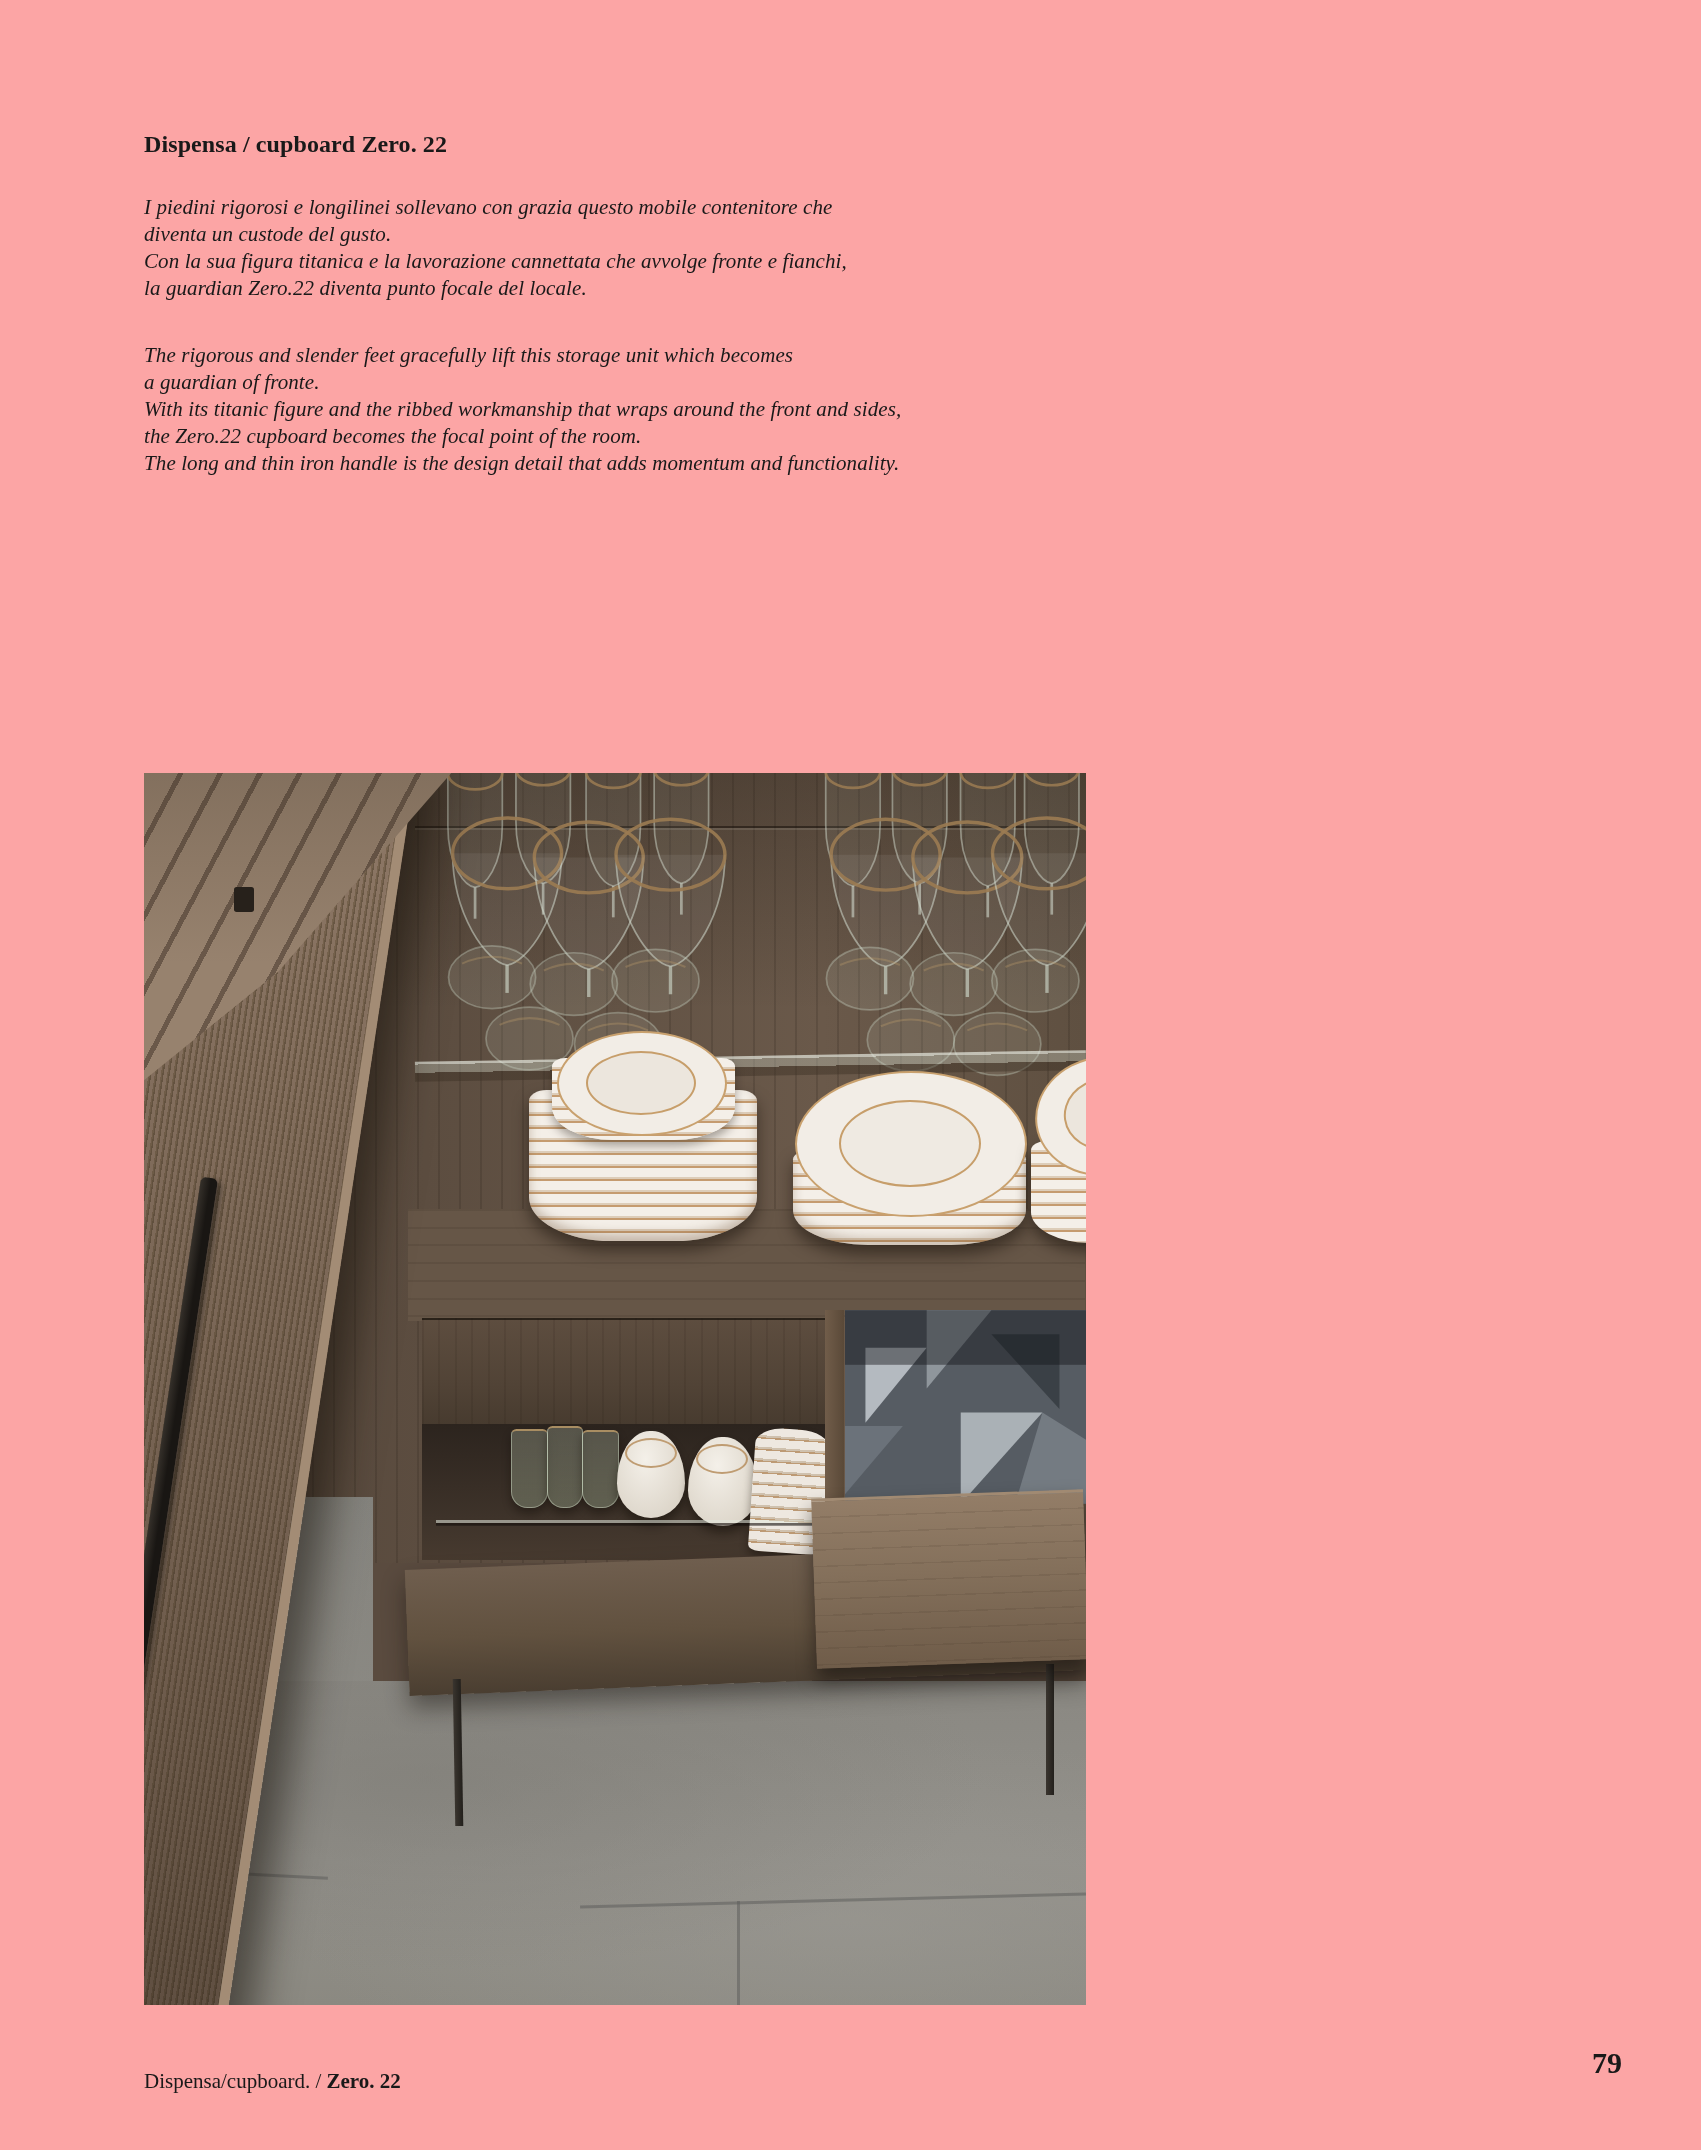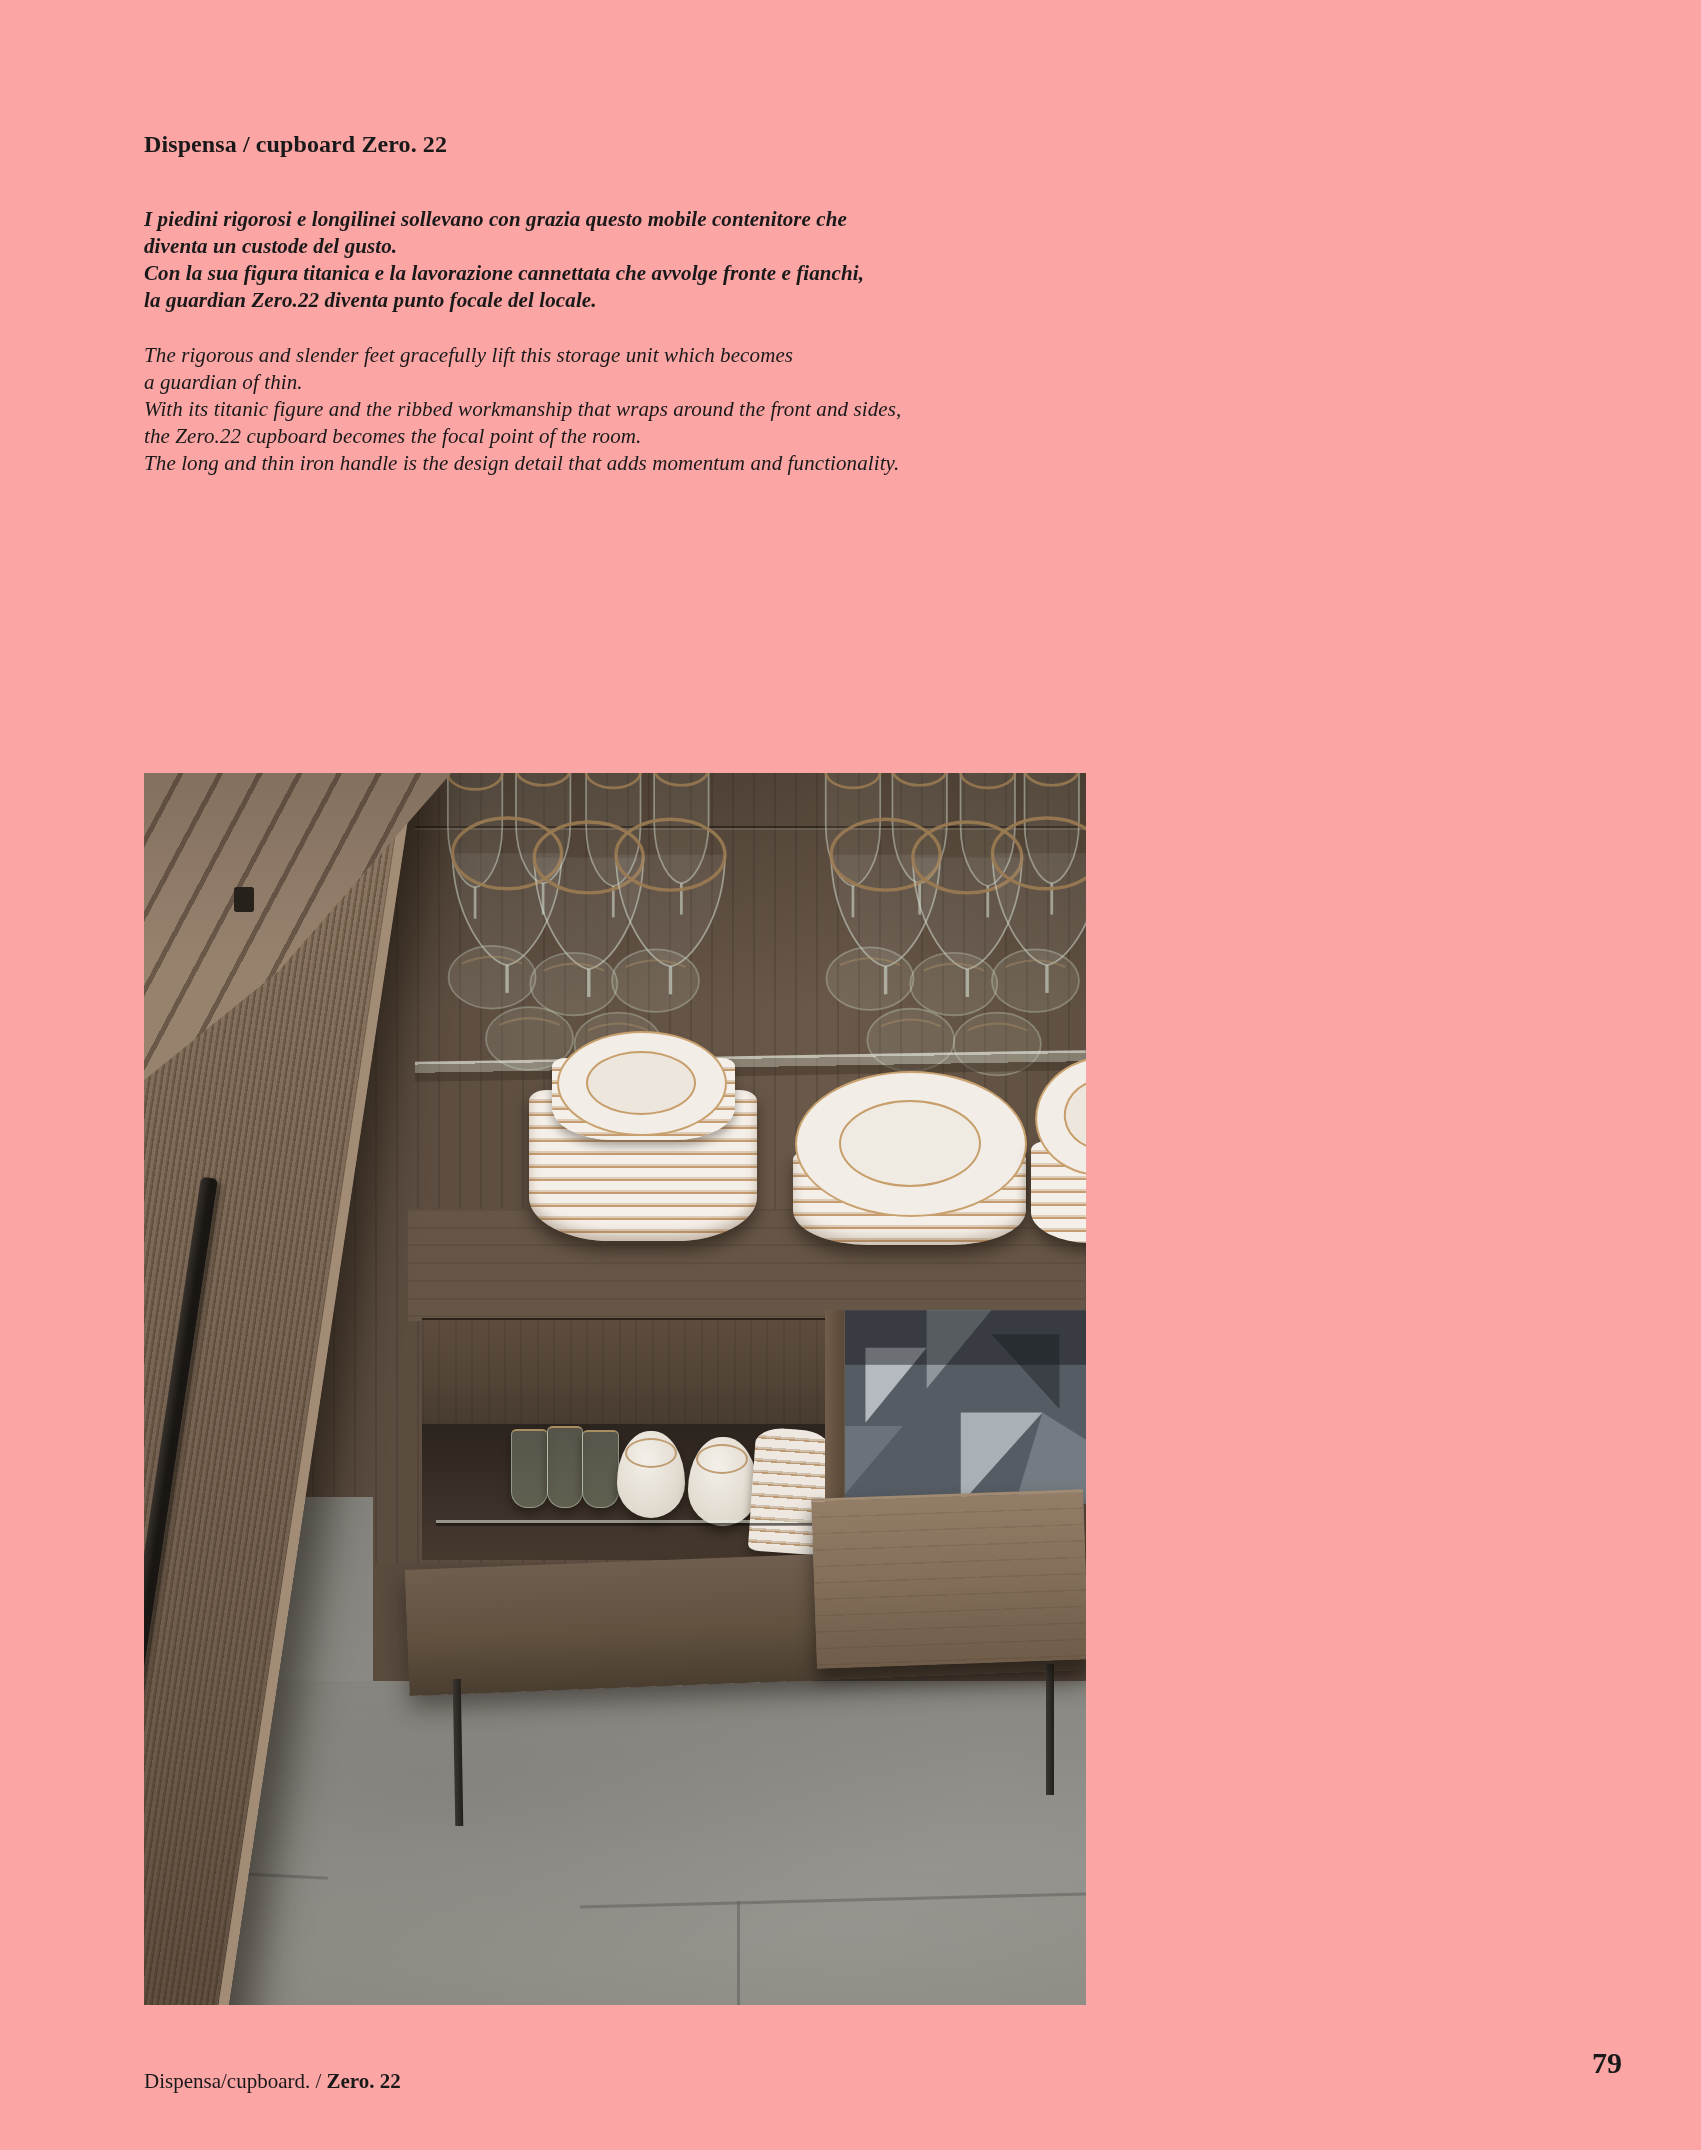--- a/index.html
+++ b/index.html
@@ -1,21 +1,21 @@
 <!DOCTYPE html>
 <html style="font-size:11px"><head>
 <meta charset="utf-8">
 <style>
   html,body{margin:0;padding:0;background:#e8e8e8;}
   .page{position:relative;width:1702px;height:2151px;background:#fca5a5;overflow:hidden;
         font-family:"Liberation Serif",serif;color:#191919;}
   
   .title{position:absolute;left:144px;top:131px;font-size:24px;font-weight:bold;letter-spacing:0.1px;}
   .para{position:absolute;left:144px;font-size:21px;font-style:italic;line-height:27px;letter-spacing:0.1px;}
-  .para-it{top:206px;font-weight:bold;}
+  .para-it{top:194px;}
   .para-en{top:342px;font-style:italic;}
   .footer{position:absolute;left:144px;top:2069px;font-size:21px;}
   .footer b{font-weight:bold;}
   .pageno{position:absolute;left:1592px;top:2046px;font-size:30px;font-weight:bold;}
   
   .photo{position:absolute;left:144px;top:773px;width:942px;height:1232px;overflow:hidden;background:#5a4b3f;}
   .photo *{position:absolute;}
   .backwall{left:0;top:0;width:942px;height:790px;
     background:
       repeating-linear-gradient(90deg, rgba(30,22,15,0.16) 0 2px, rgba(0,0,0,0) 2px 21px),
@@ -118,21 +118,21 @@
 
   <div class="para para-it">
     <div>I piedini rigorosi e longilinei sollevano con grazia questo mobile contenitore che</div>
     <div>diventa un custode del gusto.</div>
     <div>Con la sua figura titanica e la lavorazione cannettata che avvolge fronte e fianchi,</div>
     <div>la guardian Zero.22 diventa punto focale del locale.</div>
   </div>
 
   <div class="para para-en">
     <div>The rigorous and slender feet gracefully lift this storage unit which becomes</div>
-    <div>a guardian of thin.</div>
+    <div>a guardian of fronte.</div>
     <div>With its titanic figure and the ribbed workmanship that wraps around the front and sides,</div>
     <div>the Zero.22 cupboard becomes the focal point of the room.</div>
     <div>The long and thin iron handle is the design detail that adds momentum and functionality.</div>
   </div>
 
   <div class="photo">
     <div class="backwall"></div>
     <div class="teal-wall"></div>
     <div class="floor-left"></div>
     <div class="floor-main"></div>

